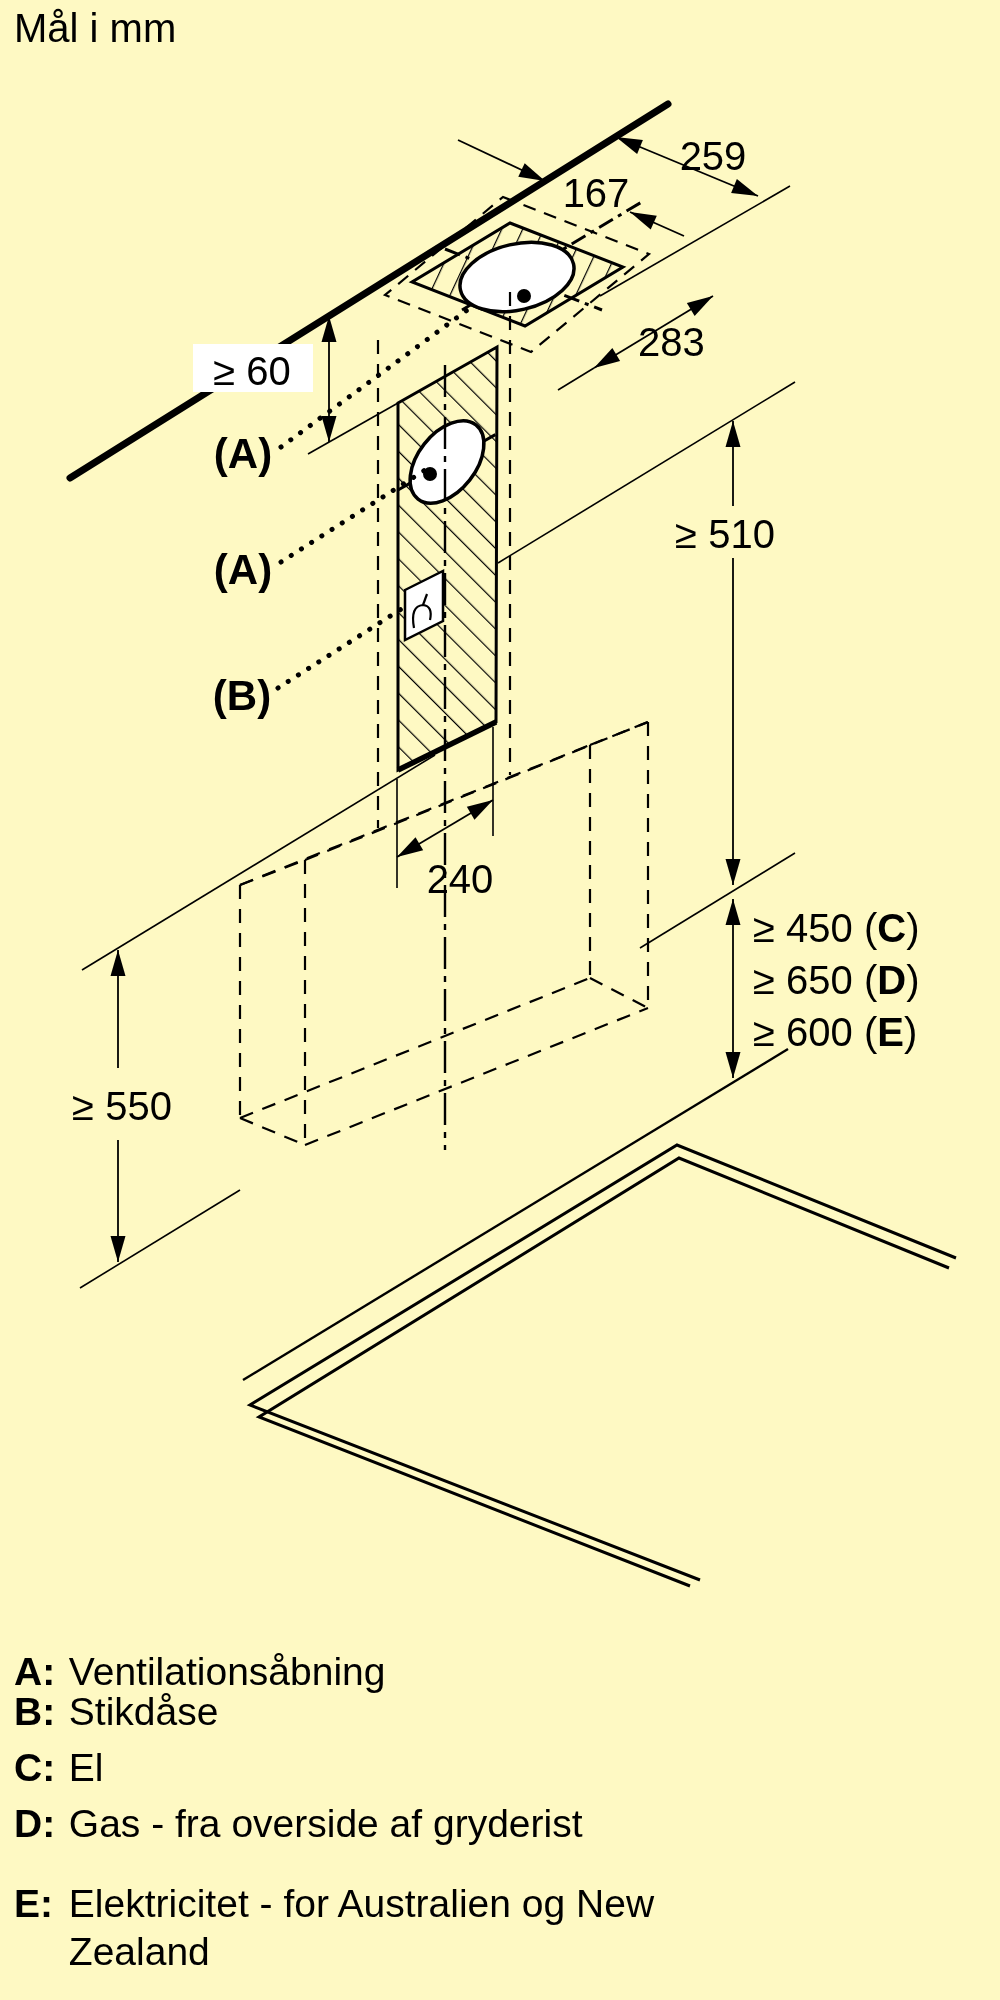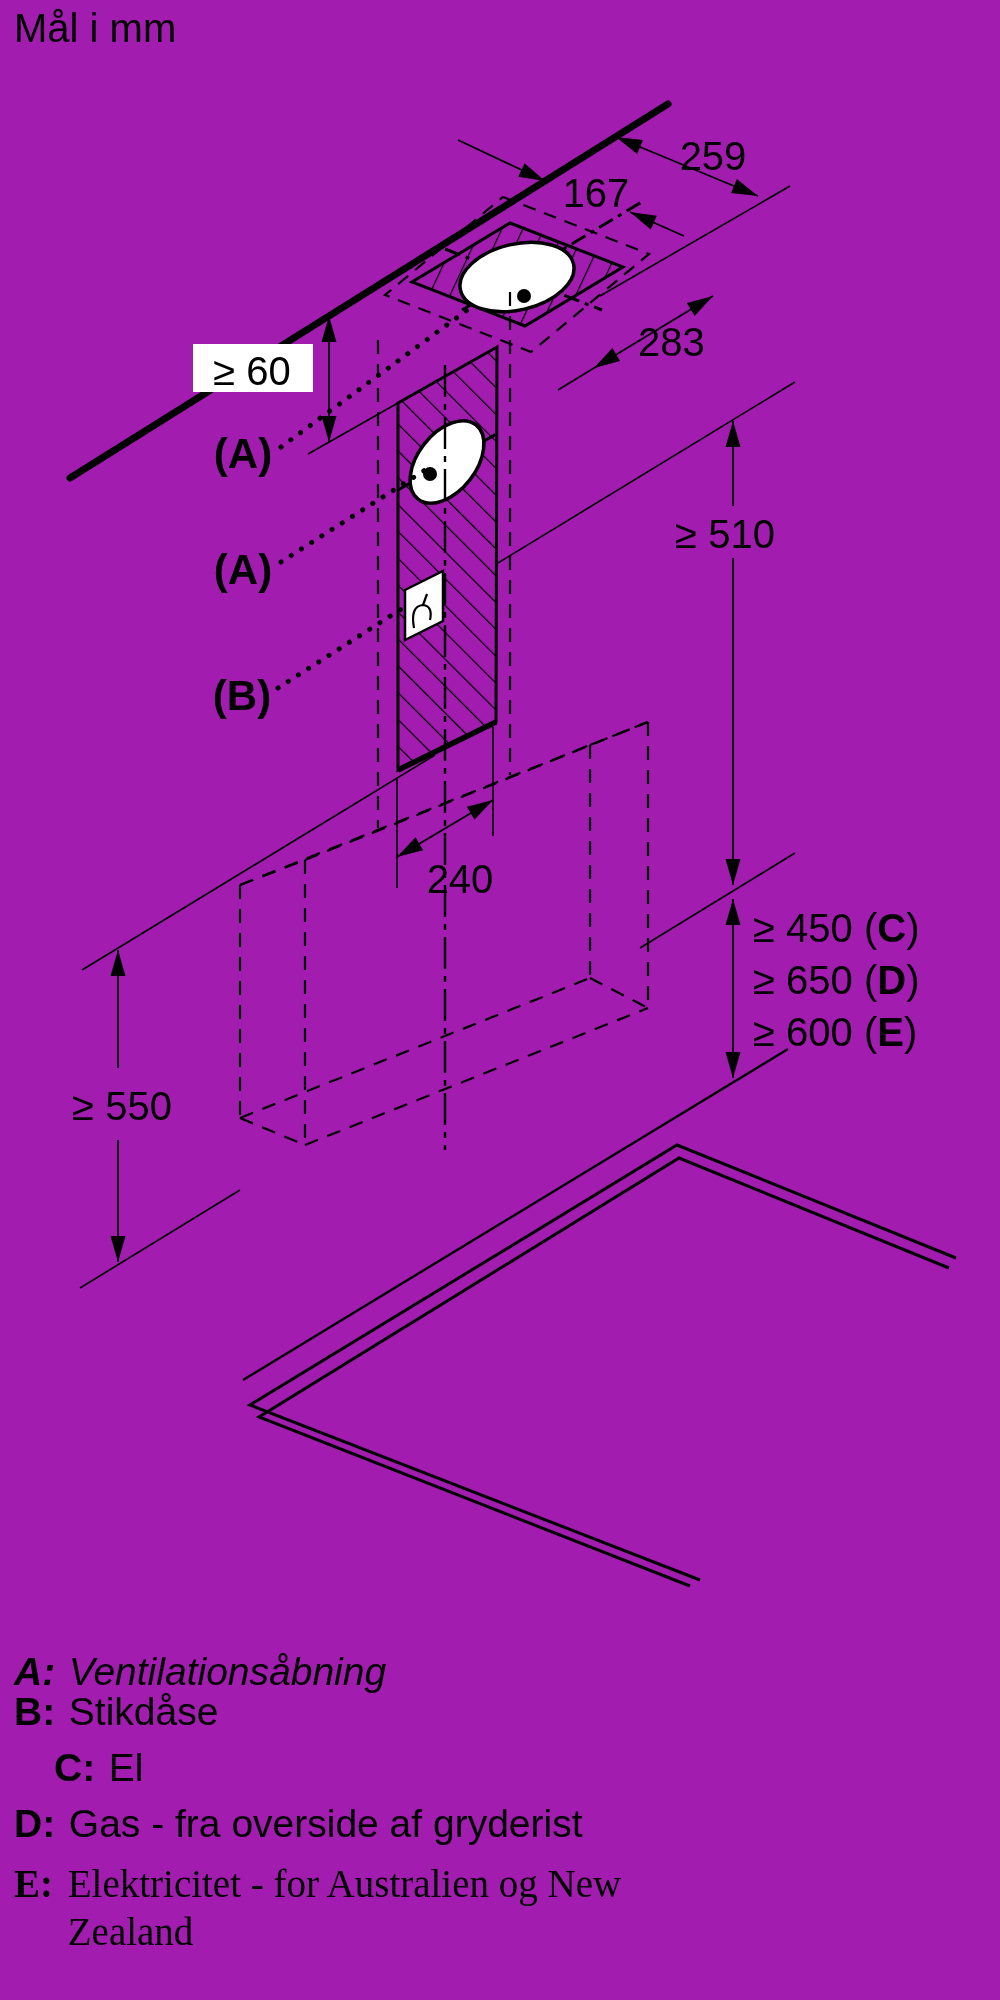--- a/index.html
+++ b/index.html
@@ -1,27 +1,27 @@
 <!DOCTYPE html>
 <html><head>
 <meta charset="utf-8">
 <style>
   html,body{margin:0;padding:0;background:#ffffff;}
-  .page{position:relative;width:1000px;height:2000px;background:#a21caf;
+  .page{position:relative;width:1000px;height:2000px;background:#fef9c3;
         font-family:"Liberation Sans", sans-serif;color:#000;}
   .title{position:absolute;left:14px;top:6px;font-size:40px;letter-spacing:0;}
   svg{position:absolute;left:0;top:0;}
   svg text{font-family:"Liberation Sans", sans-serif;fill:#000;}
   .dim{font-size:40px;}
   .callout{font-size:42px;font-weight:bold;}
   .legend{position:absolute;left:14px;top:1648px;width:980px;font-size:39px;line-height:48px;}
   .legend-row{position:absolute;left:0;white-space:nowrap;}
   .legend-key{display:inline-block;font-weight:bold;min-width:44px;}
   .legend-text{display:inline-block;vertical-align:top;}
-  .row-a{top:0px;font-style:italic;} .row-b{top:40px;} .row-c{top:96px;margin-left:40px;} .row-d{top:152px;} .row-e{top:212px;font-family:Liberation Serif, serif;}
+  .row-a{top:0px;} .row-b{top:40px;} .row-c{top:96px;} .row-d{top:152px;} .row-e{top:232px;}
 </style>
 </head>
 <body>
 
 <div class="page">
 
   <div class="title">Mål i mm</div>
 
   <svg width="1000" height="1640" viewBox="0 0 1000 1640">
     <defs>

